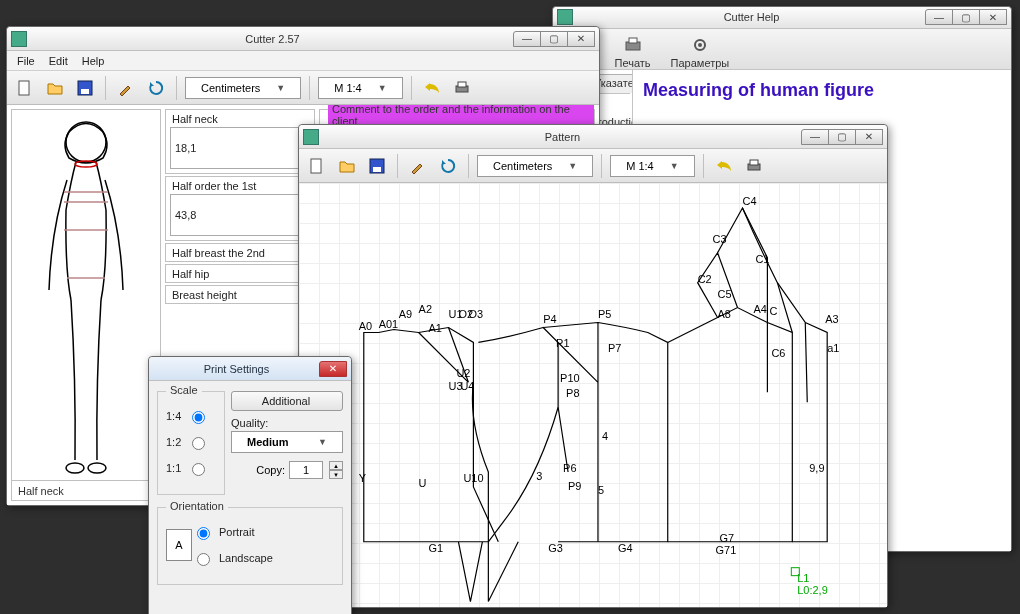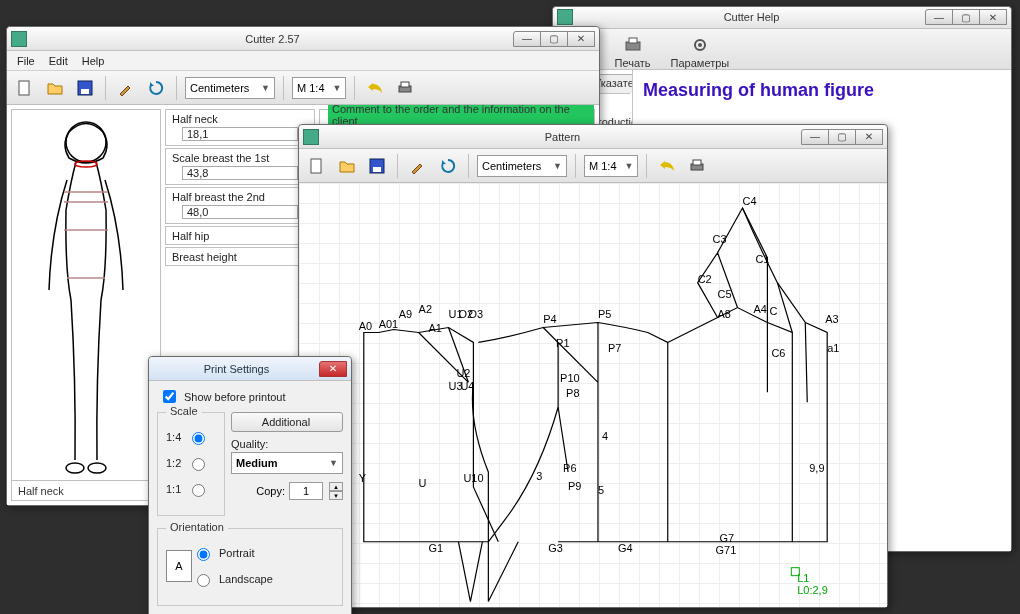--- a/index.html
+++ b/index.html
@@ -10,33 +10,33 @@
   .titlebar .title { flex:1; color:#333; }
   .winbtns { display:flex; gap:0; }
   .winbtn { width:28px; height:16px; border:1px solid #888; background:linear-gradient(#fafafa,#d8d8d8); margin-left:-1px; display:flex; align-items:center; justify-content:center; color:#444; cursor:default; font-size:10px; }
   .winbtn.close { background:linear-gradient(#e57373,#c62828); color:#fff; border-color:#a33; border-radius:0 3px 0 0; }
   .winbtn:first-child{ border-radius:3px 0 0 0; }
   .menubar { height:20px; background:#f3f3f3; border-bottom:1px solid #d0d0d0; display:flex; align-items:center; padding:0 4px; gap:2px; }
   .menuitem { padding:2px 6px; color:#222; cursor:default; }
   .toolbar { height:34px; background:linear-gradient(#f7f7f7,#e2e2e2); border-bottom:1px solid #bcbcbc; display:flex; align-items:center; padding:0 6px; gap:6px; }
   .tbtn { width:24px; height:24px; border:1px solid transparent; display:flex; align-items:center; justify-content:center; border-radius:2px; }
   .sep { width:1px; height:24px; background:#c0c0c0; margin:0 2px; }
-  .combo { height:22px; border:1px solid #9a9a9a; background:#fff; display:flex; align-items:center; padding:0 4px; min-width:90px; gap:8px; }
+  .combo { height:22px; border:1px solid #9a9a9a; background:#fff; display:flex; align-items:center; padding:0 15px; min-width:90px; gap:16px; }
   .combo .arrow{ margin-left:auto; color:#555; font-size:9px; }
   .content { flex:1; display:flex; overflow:hidden; background:#fff; }
   
   .figpanel { width:150px; border:1px solid #c0c0c0; margin:4px; background:#fff; display:flex; flex-direction:column; }
   .figpanel .figarea{ flex:1; display:flex; align-items:center; justify-content:center; }
   .figpanel .figlabel{ border-top:1px solid #c0c0c0; padding:4px 6px; color:#333; }
   .measpanel { width:150px; margin:4px 4px 4px 0; display:flex; flex-direction:column; gap:2px; overflow:hidden; }
   .mrow { border:1px solid #c0c0c0; background:#fff; }
   .mrow .mlabel{ padding:3px 6px 2px; color:#222; }
-  .mrow .mval{ margin:0 16px 4px; border:1px solid #aaa; background:#fff; padding:0 4px; color:#222; }
+  .mrow .mval{ margin:0 4px 4px; border:1px solid #aaa; background:#fff; padding:14px 4px; color:#222; }
   .commentbox { flex:1; margin:4px 4px 4px 0; border:1px solid #c0c0c0; position:relative; }
-  .commentbox .clabel{ position:absolute; top:-7px; left:8px; background:#22c55e; padding:0 4px; color:#333; }
+  .commentbox .clabel{ position:absolute; top:-7px; left:8px; background:#d946ef; padding:0 4px; color:#333; }
   
   .helptoolbar{ height:46px; background:linear-gradient(#f5f5f5,#e0e0e0); border-bottom:1px solid #c4c4c4; display:flex; align-items:flex-end; padding:0 10px; gap:20px;}
   .htool{ display:flex; flex-direction:column; align-items:center; gap:2px; color:#333; }
   .htool .hicon{ width:20px; height:20px; }
   .helpbody{ flex:1; display:flex; background:#fff; }
   .tocpane{ width:80px; border-right:1px solid #c4c4c4; padding:4px 2px; overflow:hidden; }
   .toctab{ display:inline-block; border:1px solid #b0b0b0; border-bottom:none; padding:2px 6px; margin:0 2px; background:#efefef; color:#333; position:relative; }
   .tocitem{ padding:3px 4px; color:#333; white-space:nowrap; }
   .helpcontent{ flex:1; padding:10px; overflow:hidden; }
   .helpheading{ color:#3a10c0; font-weight:bold; font-size:18px; margin-bottom:8px; }
@@ -230,26 +230,25 @@
         </svg>
       </div>
       <div class="figlabel">Half neck</div>
     </div>
     <div class="measpanel">
       <div class="mrow">
           <div class="mlabel">Half neck</div>
           <div class="mval">18,1</div>
         </div>
       <div class="mrow">
-          <div class="mlabel">Scale breast the 1st</div>
+          <div class="mlabel">Half order the 1st</div>
           <div class="mval">43,8</div>
         </div>
       <div class="mrow">
           <div class="mlabel">Half breast the 2nd</div>
-          <div class="mval">48,0</div>
         </div>
       <div class="mrow">
           <div class="mlabel">Half hip</div>
         </div>
       <div class="mrow">
           <div class="mlabel">Breast height</div>
         </div>
     </div>
     <div class="commentbox">
       <span class="clabel">Comment to the order and the information on the client</span>
@@ -393,24 +392,20 @@
 </div>
 
 <div class="window" style="left:148px; top:356px; width:204px; height:298px;">
   <div class="titlebar" style="background:linear-gradient(#f0f5fb,#d3e2f3);">
     <div class="title" style="font-weight:normal;color:#234;">Print Settings</div>
     <div class="winbtns">
         <div class="winbtn close">✕</div>
       </div>
   </div>
   <div style="padding:4px 2px 2px;">
-    <label class="chk" style="margin:2px 8px 0;">
-      <input type="checkbox" checked="" style="">
-        <span>Show before printout</span>
-    </label>
     <div style="display:flex;">
       <div class="group" style="width:68px;">
         <span class="glabel">Scale</span>
         <div class="radio-row">
             <span>1:4</span>
             <input type="radio" name="sc" checked="" style="">
           </div>
         <div class="radio-row">
             <span>1:2</span>
             <input type="radio" name="sc" style="">

